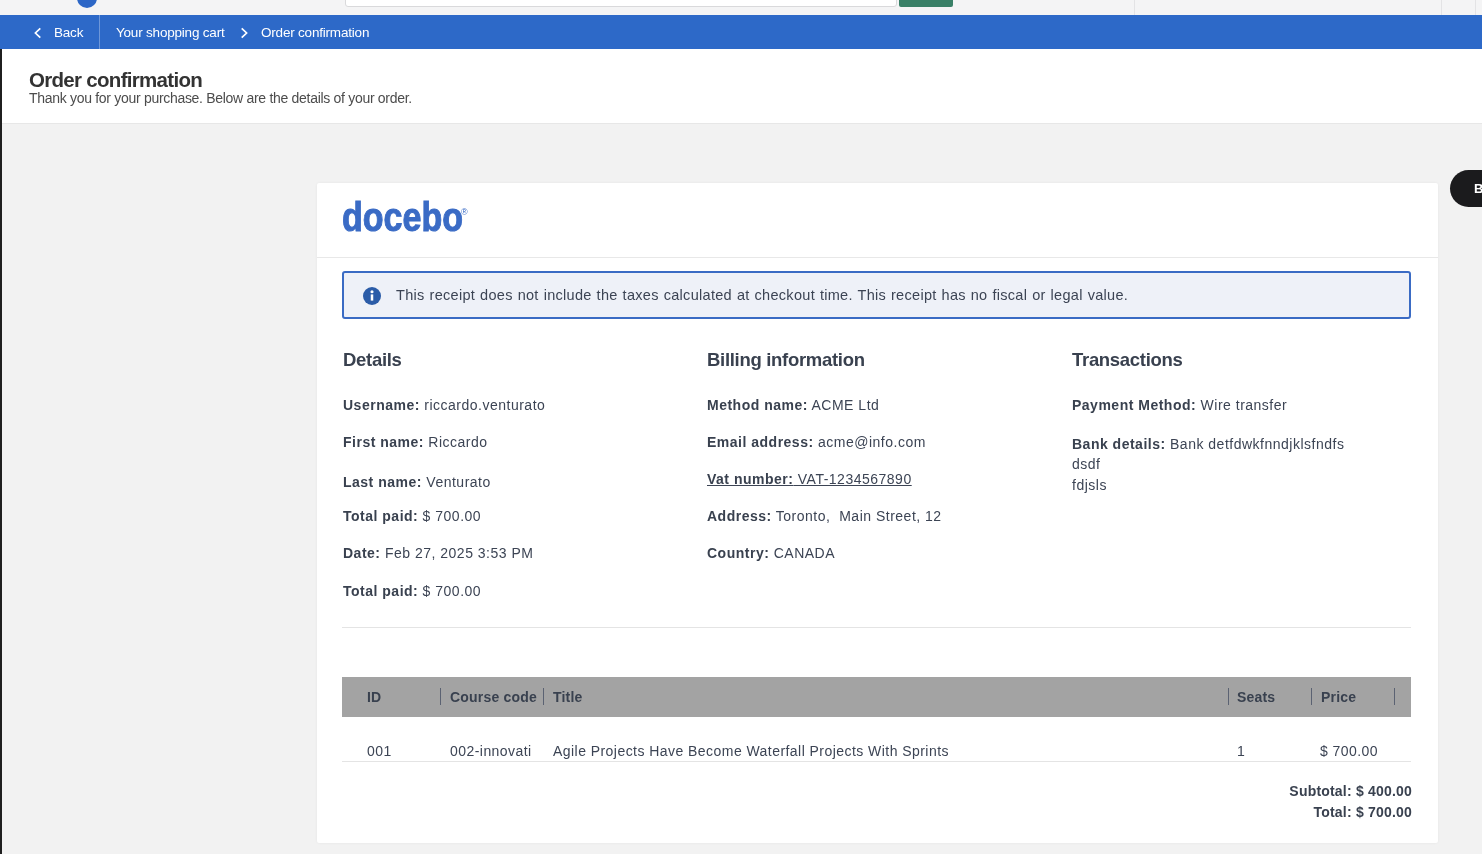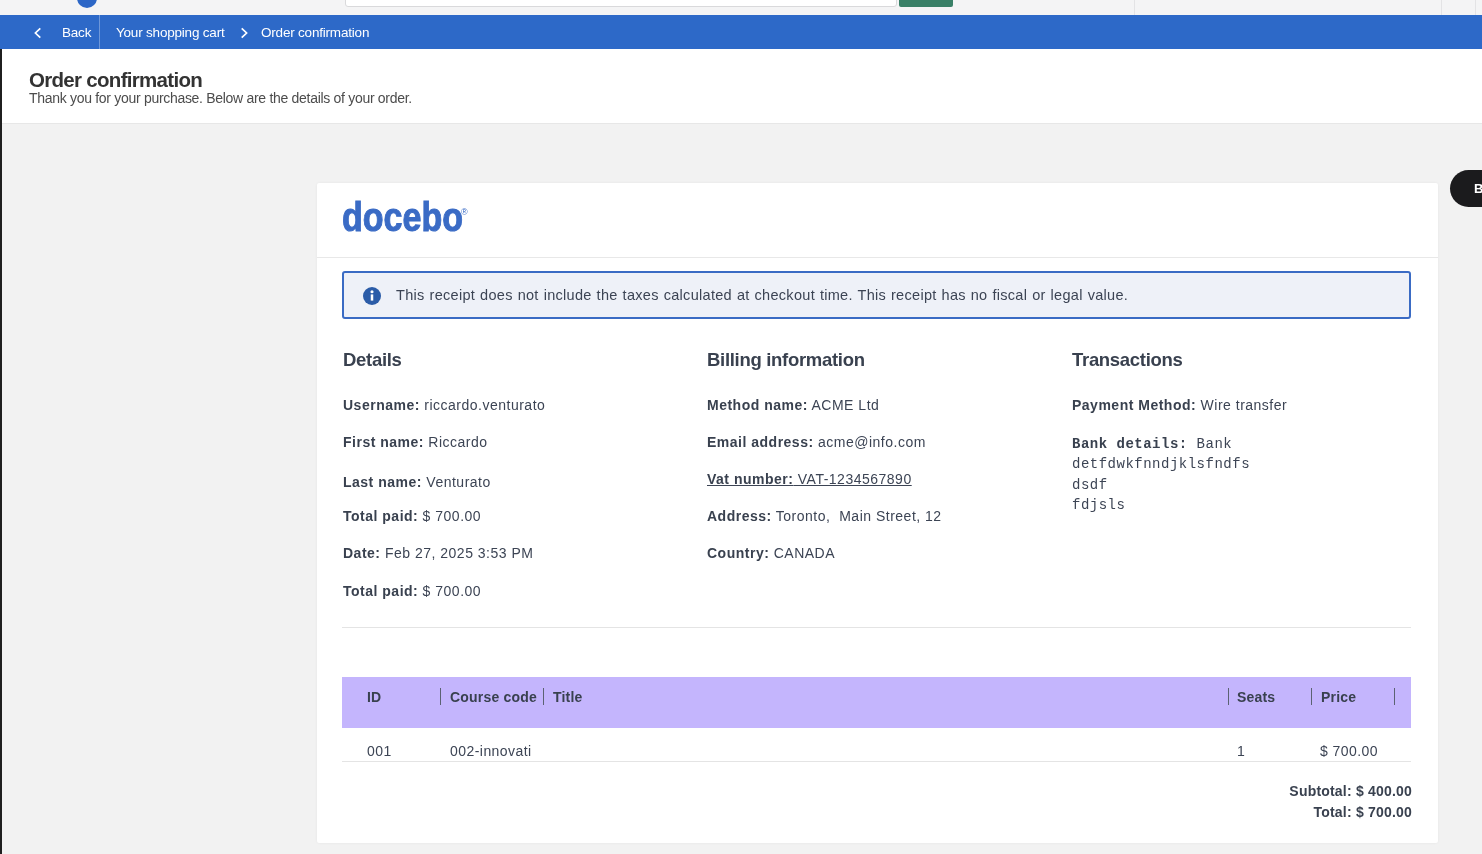--- a/index.html
+++ b/index.html
@@ -36,21 +36,21 @@
   #alerttext { position:absolute; left:52px; top:14px; font-size:14.5px; color:#3c4454; letter-spacing:0.3px; word-spacing:0.6px; }
 
   
   .colhead { position:absolute; font-size:18.5px; font-weight:bold; color:#39414f; top:165.5px; letter-spacing:-0.3px; }
   .rowline { position:absolute; font-size:14px; color:#3c4454; letter-spacing:0.5px; }
   .rowline b { color:#39414f; }
 
   #coldivider { position:absolute; left:25px; top:444px; width:1069px; height:1px; background:#e4e4e4; }
 
   
-  #thead { position:absolute; left:25px; top:494px; width:1069px; height:51px; background:#c4b5fd; }
+  #thead { position:absolute; left:25px; top:494px; width:1069px; height:40px; background:#a3a3a3; }
   .th { position:absolute; top:12px; font-size:14px; font-weight:bold; color:#39414f; letter-spacing:0.2px; }
   .vsep { position:absolute; top:11px; width:1px; height:17px; background:#5b6272; }
   .td { position:absolute; top:560px; font-size:14px; color:#3c4454; letter-spacing:0.45px; }
   #rowborder { position:absolute; left:25px; top:578px; width:1069px; height:1px; background:#e4e4e4; }
   .totals { position:absolute; right:26px; font-size:14px; font-weight:bold; color:#39414f; text-align:right; letter-spacing:0.2px; }
 
   
   #bapill { position:absolute; left:1450px; top:170px; width:60px; height:37px; background:#1b1b1d; border-radius:18.5px; color:#fff; font-size:13px; font-weight:bold; }
   #bapill span { position:absolute; left:24px; top:11px; }
 </style>
@@ -64,21 +64,21 @@
     <div class="topsep" style="left:1134px;"></div>
     <div class="topsep" style="left:1441px;"></div>
     <div class="topsep" style="left:1475px;"></div>
     <div id="toplogo"></div>
   </div>
 
   <div id="bluebar">
     <svg class="abs" style="left:32.5px; top:11.5px;" width="9" height="12" viewBox="0 0 9 12">
         <path d="M7.3,1.3 L2.4,6 L7.3,10.7" fill="none" stroke="#fff" stroke-width="1.7"></path>
       </svg>
-    <span class="abs" style="left:62px; top:10px;">Back</span>
+    <span class="abs" style="left:54px; top:10px;">Back</span>
     <div class="sep"></div>
     <span class="abs" style="left:116px; top:10px;">Your shopping cart</span>
     <svg class="abs" style="left:239.5px; top:11.5px;" width="9" height="12" viewBox="0 0 9 12">
         <path d="M1.7,1.3 L6.6,6 L1.7,10.7" fill="none" stroke="#fff" stroke-width="1.7"></path>
       </svg>
     <span class="abs" style="left:261px; top:10px;">Order confirmation</span>
   </div>
 
   <div id="whitesec">
     <h1>Order confirmation</h1>
@@ -115,39 +115,40 @@
     <div class="rowline" style="left:26px; top:362.3px;"><b>Date:</b> Feb 27, 2025 3:53 PM</div>
     <div class="rowline" style="left:26px; top:399.5px;"><b>Total paid:</b> $ 700.00</div>
 
     <div class="rowline" style="left:390px; top:213.5px;"><b>Method name:</b> ACME Ltd</div>
     <div class="rowline" style="left:390px; top:250.7px;"><b>Email address:</b> acme@info.com</div>
     <div class="rowline" style="left:390px; top:287.9px;text-decoration:underline;"><b>Vat number:</b> VAT-1234567890</div>
     <div class="rowline" style="left:390px; top:325.1px;"><b>Address:</b> Toronto,&nbsp; Main Street, 12</div>
     <div class="rowline" style="left:390px; top:362.3px;"><b>Country:</b> CANADA</div>
 
     <div class="rowline" style="left:755px; top:213.5px;"><b>Payment Method:</b> Wire transfer</div>
-    <div class="rowline" style="left:755px; top:250.7px; width:300px; line-height:20.5px;font-family:Liberation Mono, monospace;"><b>Bank details:</b> Bank detfdwkfnndjklsfndfs<br>dsdf<br>fdjsls</div>
+    <div class="rowline" style="left:755px; top:250.7px; width:300px; line-height:20.5px;"><b>Bank details:</b> Bank detfdwkfnndjklsfndfs<br>dsdf<br>fdjsls</div>
 
     <div id="coldivider"></div>
 
     <div id="thead">
       <span class="th" style="left:25px;">ID</span>
       <div class="vsep" style="left:98px;"></div>
       <span class="th" style="left:108px;">Course code</span>
       <div class="vsep" style="left:201px;"></div>
       <span class="th" style="left:211px;">Title</span>
       <div class="vsep" style="left:886px;"></div>
       <span class="th" style="left:895px;">Seats</span>
       <div class="vsep" style="left:969px;"></div>
       <span class="th" style="left:979px;">Price</span>
       <div class="vsep" style="left:1052px;"></div>
     </div>
 
     <span class="td" style="left:50px;">001</span>
     <span class="td" style="left:133px;">002-innovati</span>
+    <span class="td" style="left:236px;">Agile Projects Have Become Waterfall Projects With Sprints</span>
     <span class="td" style="left:920px;">1</span>
     <span class="td" style="left:1003px;">$ 700.00</span>
     <div id="rowborder"></div>
 
     <div class="totals" style="top:600px;">Subtotal: $ 400.00</div>
     <div class="totals" style="top:621px;">Total: $ 700.00</div>
   </div>
 
   <div id="bapill">
       <span>BA</span>

